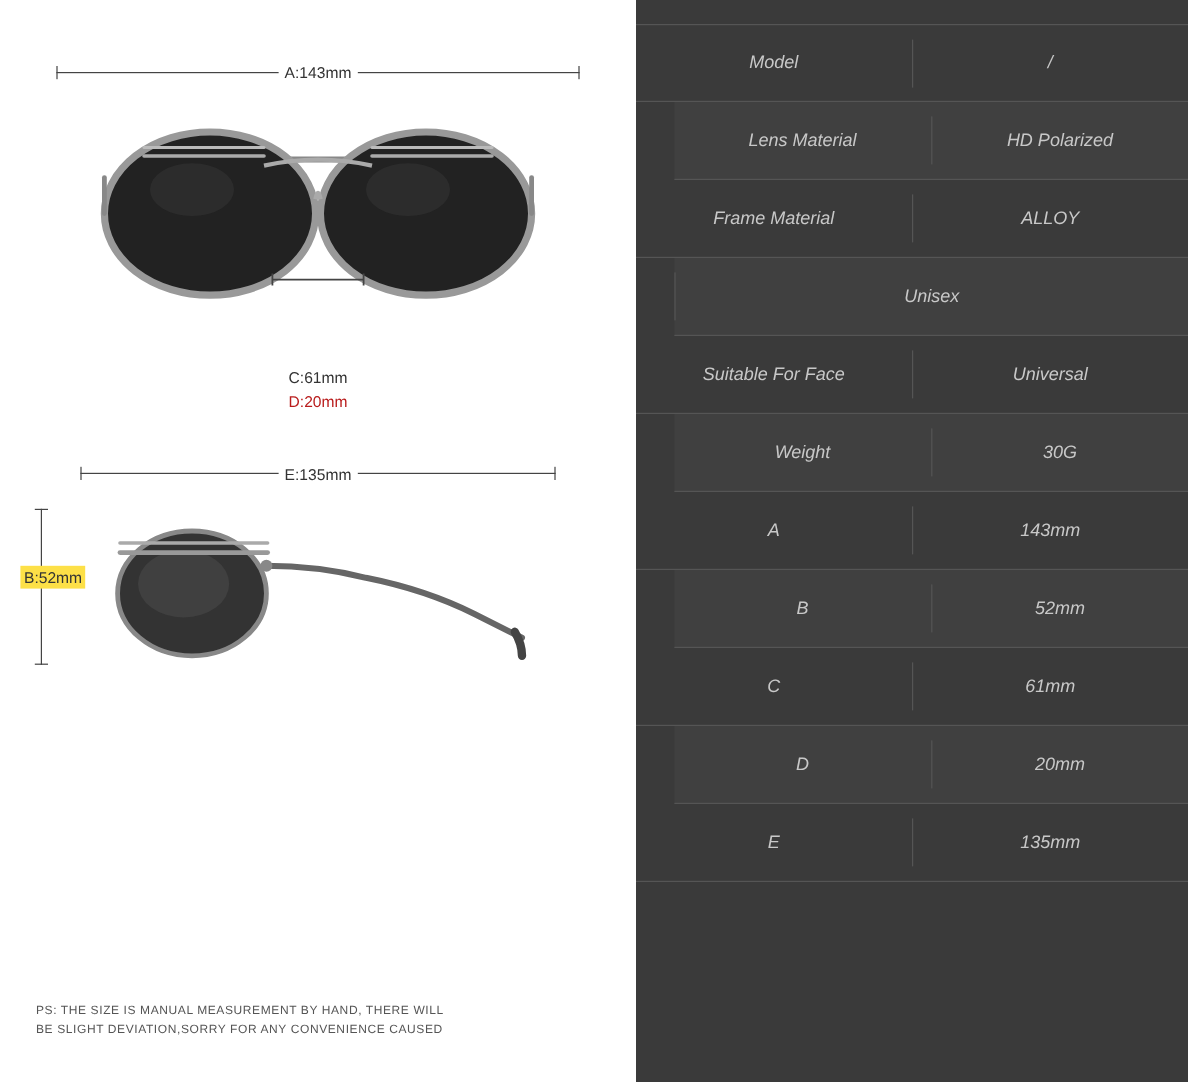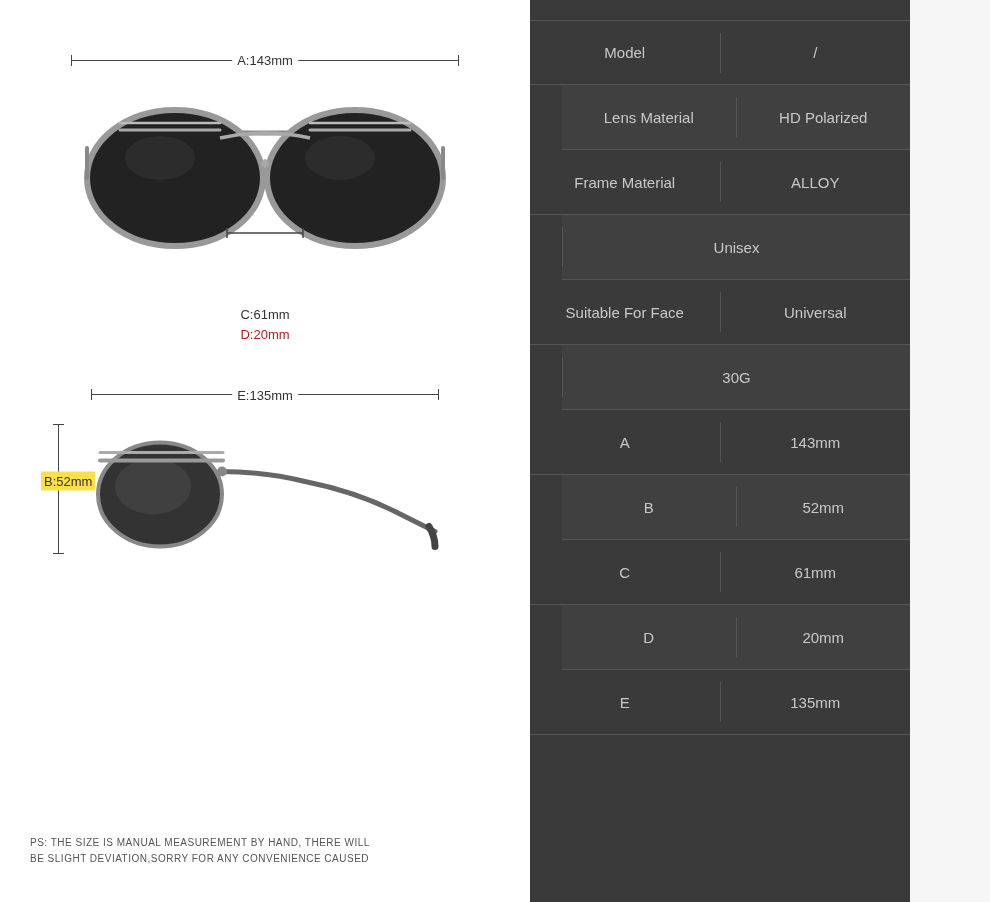--- a/index.html
+++ b/index.html
@@ -20,21 +20,21 @@
 
     
     .left-panel {
       width: 530px;
       height: 100%;
       background: #ffffff;
       position: relative;
       display: flex;
       flex-direction: column;
       align-items: center;
-      padding: 30px 36px;
+      padding: 30px 12px;
     }
 
     
     .diagram-top {
       width: 100%;
       position: relative;
       margin-top: 20px;
       height: 320px;
     }
 
@@ -52,24 +52,25 @@
       left: 20px;
       font-size: 10px;
       color: #555;
       text-transform: uppercase;
       line-height: 1.6;
       letter-spacing: 0.5px;
     }
 
     
     .right-panel {
-      width: 380px;
+      width: 460px;
       height: 100%;
       background: #3a3a3a;
       padding: 20px 0;
+      font-style: italic;
     }
 
     .specs-table {
       width: 100%;
     }
 
     .spec-row {
       display: flex;
       align-items: center;
       min-height: 65px;
@@ -232,20 +233,21 @@
         <div class="spec-row alt">
           <div class="spec-divider"></div>
           <div class="spec-value">Unisex</div>
         </div>
         <div class="spec-row">
           <div class="spec-label">Suitable For Face</div>
           <div class="spec-divider"></div>
           <div class="spec-value">Universal</div>
         </div>
         <div class="spec-row alt">
+          <div class="spec-label">Weight</div>
           <div class="spec-divider"></div>
           <div class="spec-value">30G</div>
         </div>
         <div class="spec-row">
           <div class="spec-label">A</div>
           <div class="spec-divider"></div>
           <div class="spec-value">143mm</div>
         </div>
         <div class="spec-row alt">
           <div class="spec-label">B</div>

